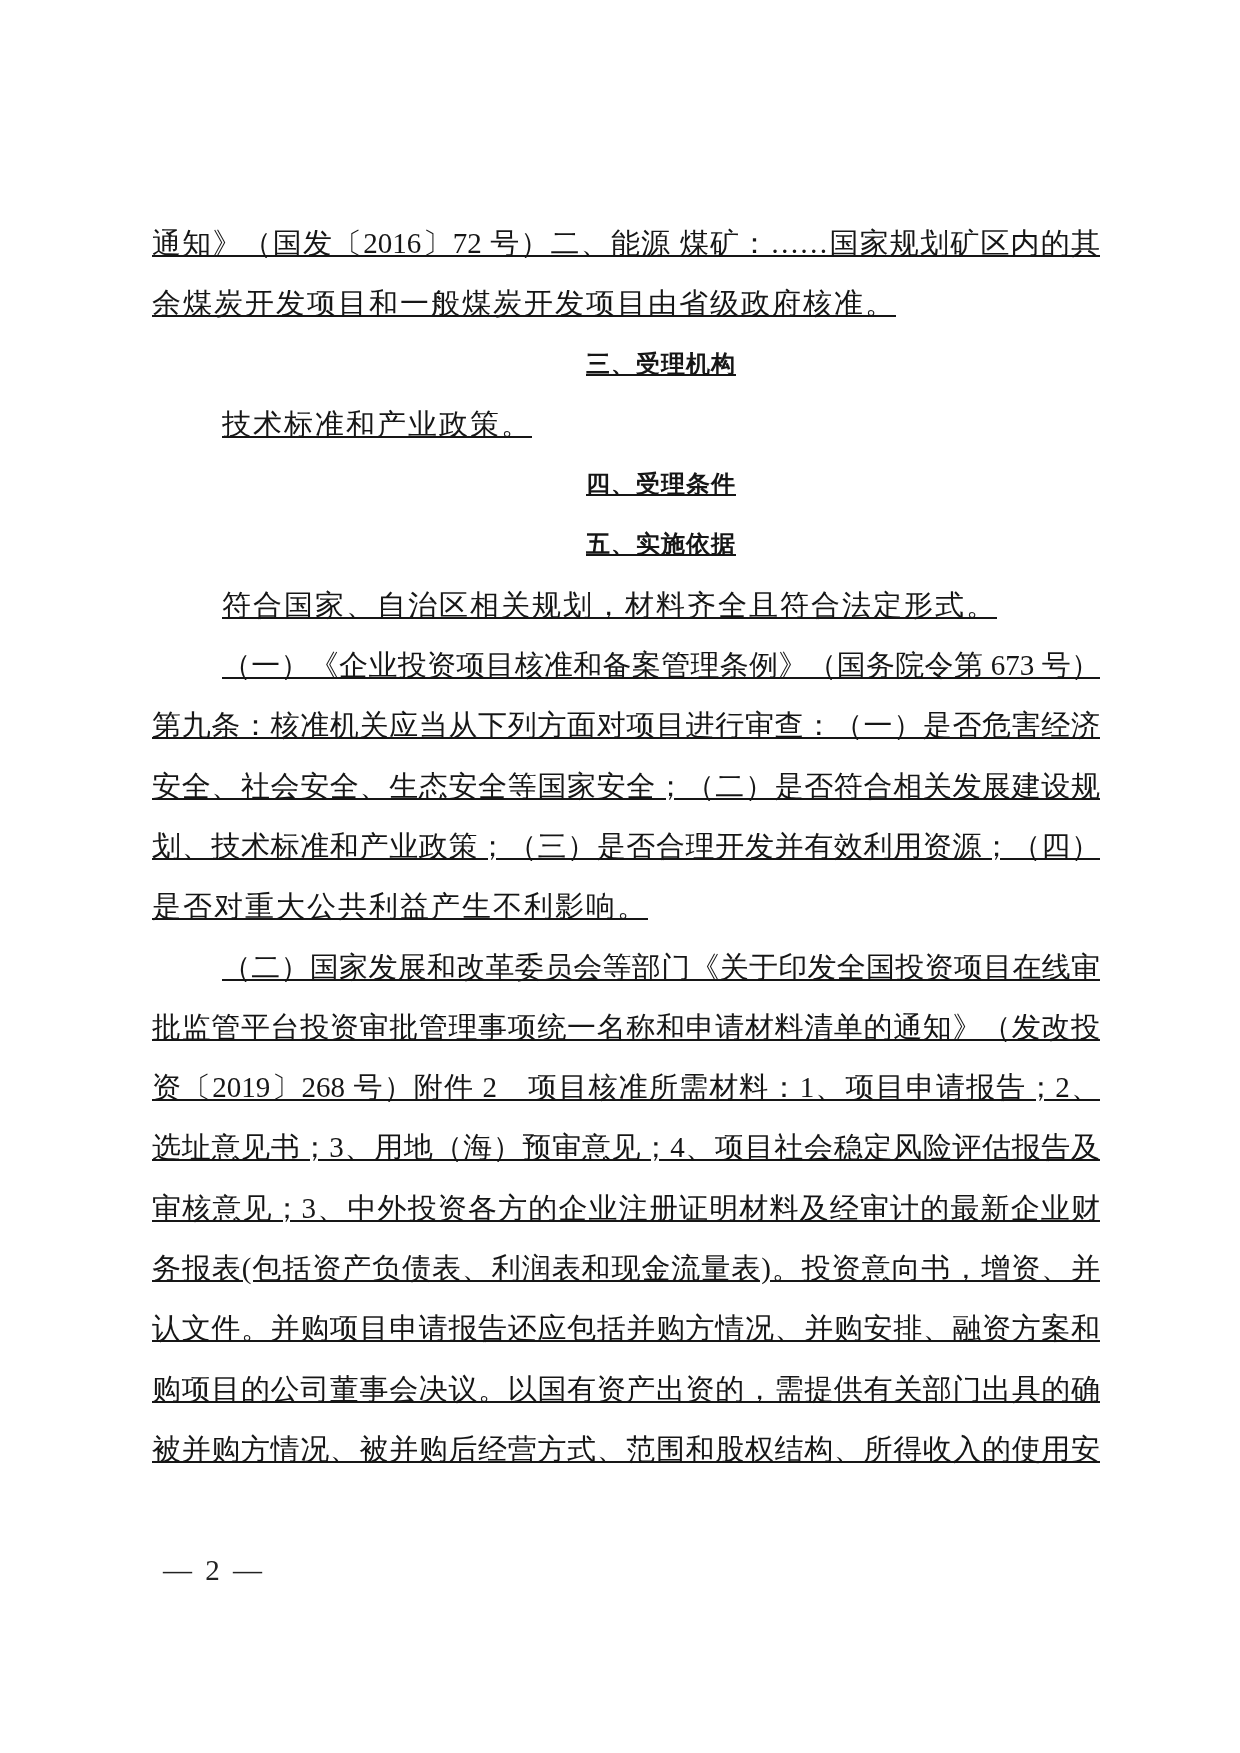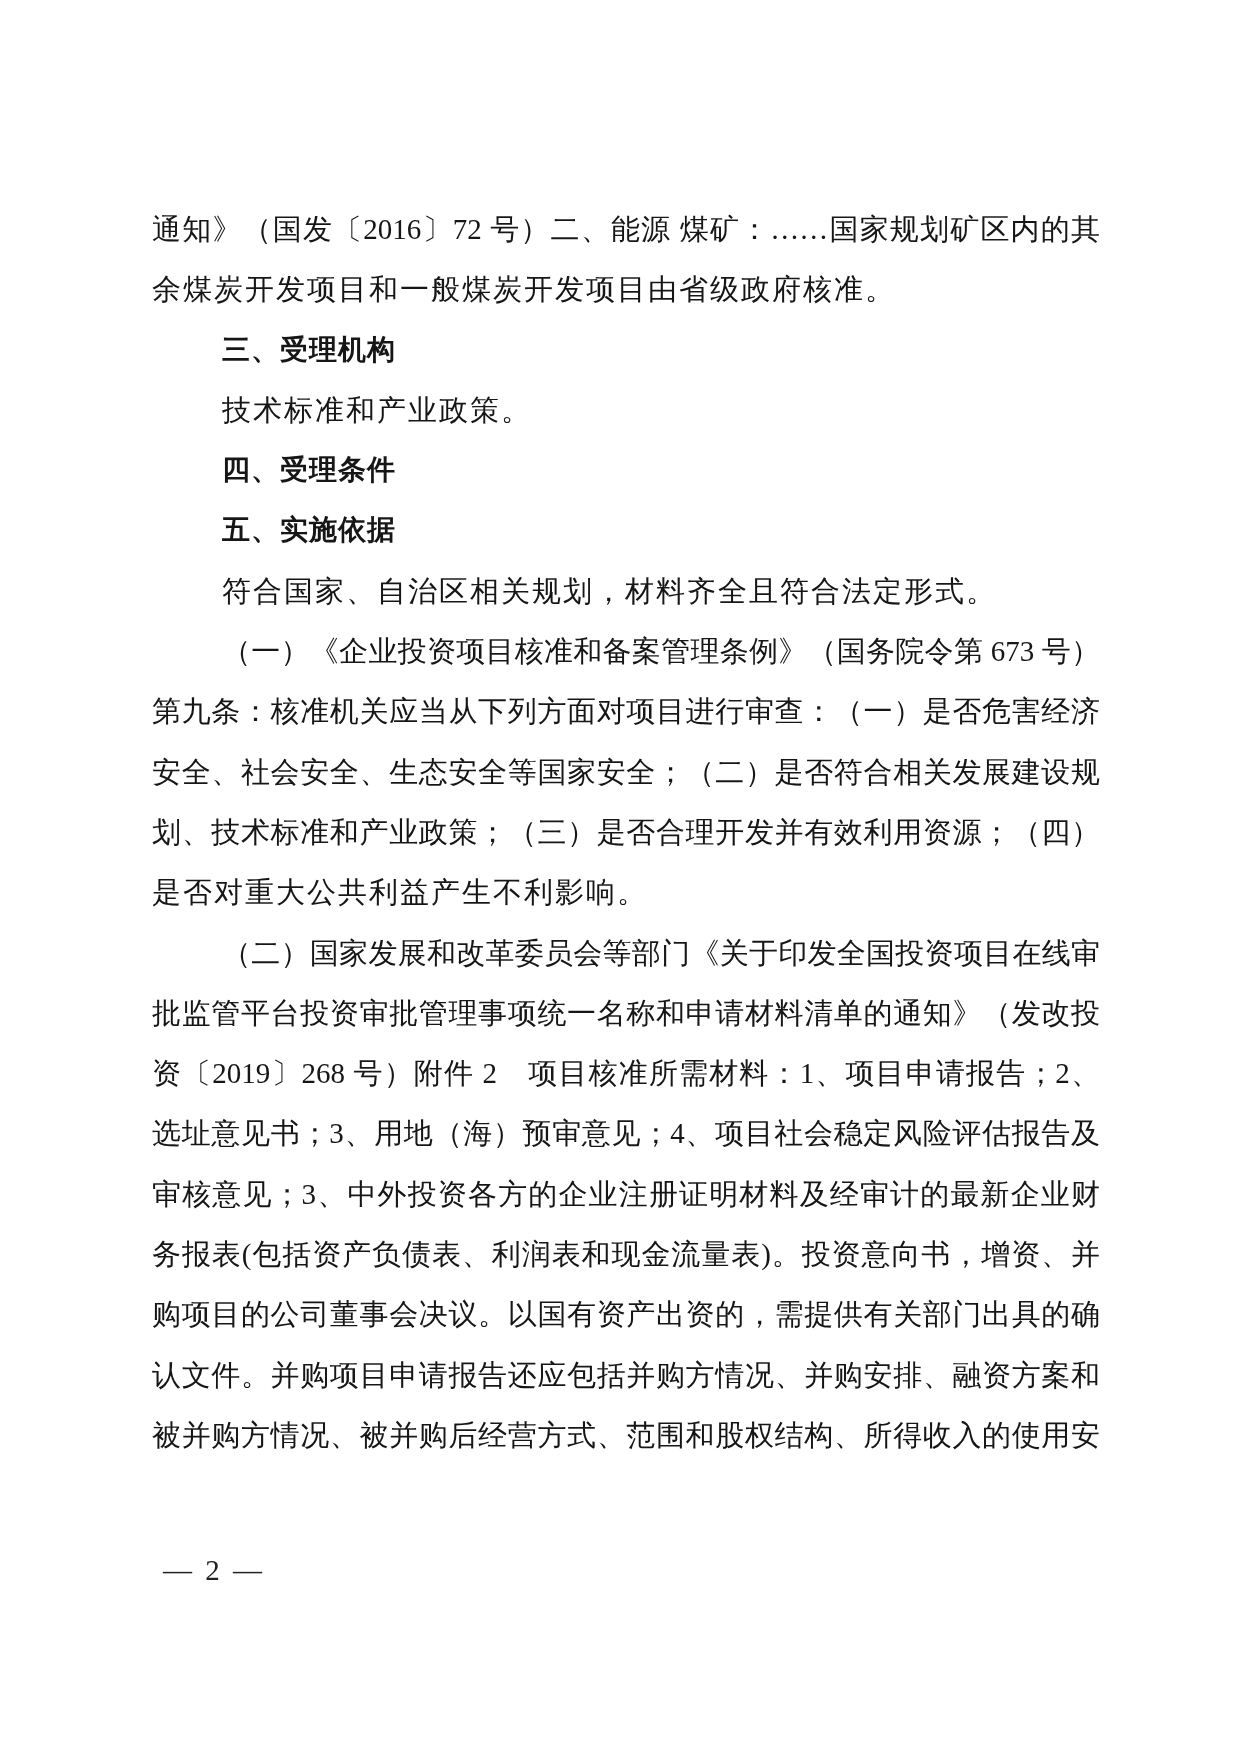--- a/index.html
+++ b/index.html
@@ -10,44 +10,46 @@
     height: 1753px;
     margin: 0 auto;
     background: #ffffff;
     overflow: hidden;
     color: #161616;
     font-family: "Liberation Serif", "DejaVu Serif", serif;
   }
   .content {
     position: absolute;
     left: 152px;
-    top: 199px;
+    top: 213px;
     width: 948px;
+    text-decoration: underline;
   }
   .line {
     font-size: 29px;
     line-height: 60.3px;
     height: 60.3px;
     text-align: left;
     letter-spacing: 2px;
     white-space: pre-wrap;
     overflow: hidden;
   }
   .line.justify {
     letter-spacing: 0;
     text-align: justify;
     text-align-last: justify;
     text-justify: inter-character;
   }
   .line.indent { text-indent: 70px; }
   .line.heading {
     font-family: "Liberation Sans", "DejaVu Sans", sans-serif;
     font-weight: 700;
-    font-size: 28px;
+    font-size: 24px;
     letter-spacing: 1px;
+    text-align: center;
   }
   .footer {
     position: absolute;
     left: 163px;
     top: 1540px;
     height: 60px;
     line-height: 60px;
     font-size: 29px;
     letter-spacing: 3px;
     color: #222;
@@ -69,20 +71,20 @@
       <div class="line justify">第九条：核准机关应当从下列方面对项目进行审查：（一）是否危害经济</div>
       <div class="line justify">安全、社会安全、生态安全等国家安全；（二）是否符合相关发展建设规</div>
       <div class="line justify">划、技术标准和产业政策；（三）是否合理开发并有效利用资源；（四）</div>
       <div class="line">是否对重大公共利益产生不利影响。</div>
       <div class="line indent justify">（二）国家发展和改革委员会等部门《关于印发全国投资项目在线审</div>
       <div class="line justify">批监管平台投资审批管理事项统一名称和申请材料清单的通知》（发改投</div>
       <div class="line justify">资〔2019〕268 号）附件 2　项目核准所需材料：1、项目申请报告；2、</div>
       <div class="line justify">选址意见书；3、用地（海）预审意见；4、项目社会稳定风险评估报告及</div>
       <div class="line justify">审核意见；3、中外投资各方的企业注册证明材料及经审计的最新企业财</div>
       <div class="line justify">务报表(包括资产负债表、利润表和现金流量表)。投资意向书，增资、并</div>
+      <div class="line justify">认文件。并购项目申请报告还应包括并购方情况、并购安排、融资方案和</div>
       <div class="line justify">购项目的公司董事会决议。以国有资产出资的，需提供有关部门出具的确</div>
-      <div class="line justify">认文件。并购项目申请报告还应包括并购方情况、并购安排、融资方案和</div>
       <div class="line justify">被并购方情况、被并购后经营方式、范围和股权结构、所得收入的使用安</div>
     </div>
   <div class="footer">
     <span>— 2 —</span>
   </div>
 </div>
 
 </body></html>

